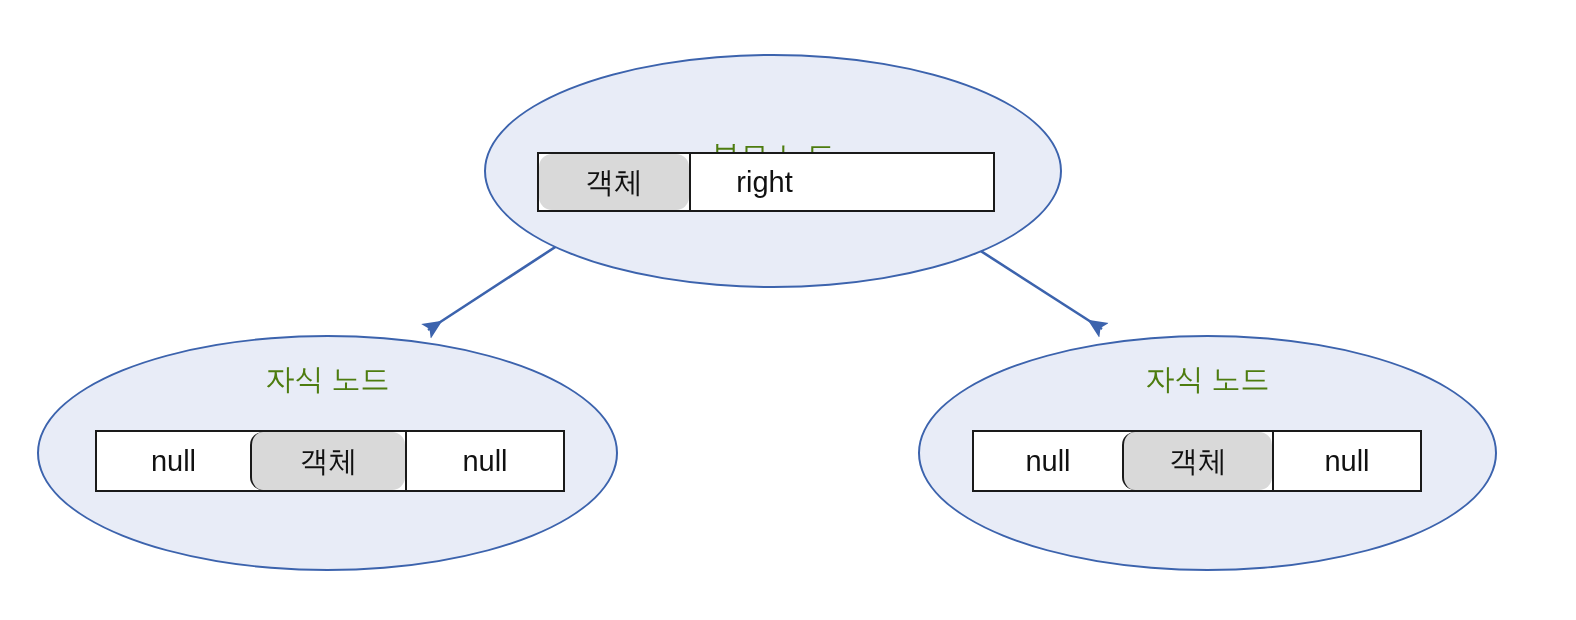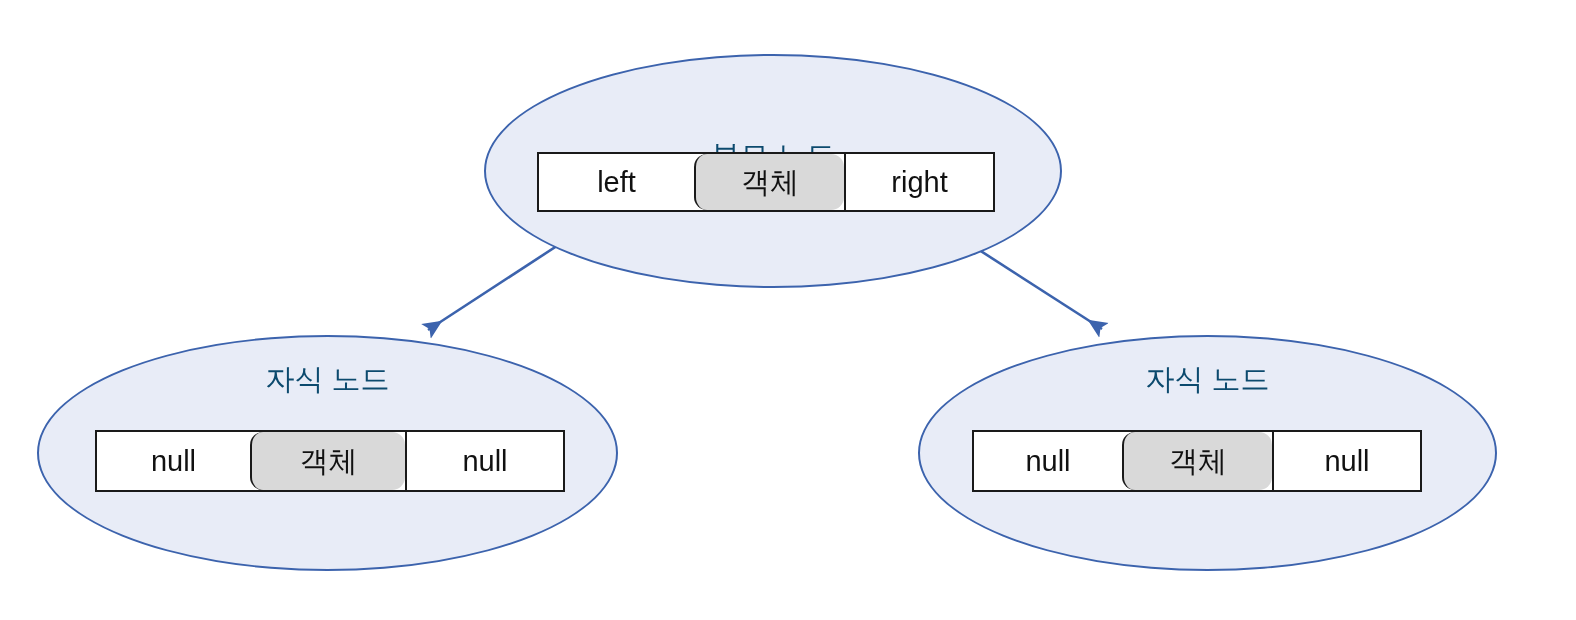--- a/index.html
+++ b/index.html
@@ -30,21 +30,21 @@
     box-sizing: border-box;
     border-radius: 50%;
     background: #e8ecf7;
     border: 2px solid #3c63ad;
   }
   .node-title {
     position: absolute;
     left: 0;
     right: 0;
     text-align: center;
-    color: #0c4a6e;
+    color: #4d7c0f;
     font-size: 29px;
     line-height: 1;
     white-space: nowrap;
   }
   .cells {
     position: absolute;
     display: flex;
     box-sizing: border-box;
     border: 2px solid #1a1a1a;
     background: #ffffff;
@@ -110,21 +110,20 @@
     <line x1="612" y1="210" x2="428" y2="330" stroke="#3c63ad" stroke-width="2.6" marker-end="url(#arrow-left)"></line>
     <circle cx="612" cy="210" r="9" fill="#3c63ad"></circle>
 
     <line x1="917" y1="210" x2="1102" y2="329" stroke="#3c63ad" stroke-width="2.6" marker-end="url(#arrow-right)"></line>
     <circle cx="917" cy="210" r="9" fill="#3c63ad"></circle>
   </svg>
 
   <div class="node" id="node-parent">
     <div class="node-title">부모 노드</div>
     <div class="cells">
-      <div class="cell cell-left">left</div>
       <div class="cell obj cell-obj">객체</div>
       <div class="cell cell-right">right</div>
     </div>
   </div>
 
   <div class="node" id="node-child-left">
     <div class="node-title">자식 노드</div>
     <div class="cells">
       <div class="cell cell-left">null</div>
       <div class="cell obj cell-obj">객체</div>

